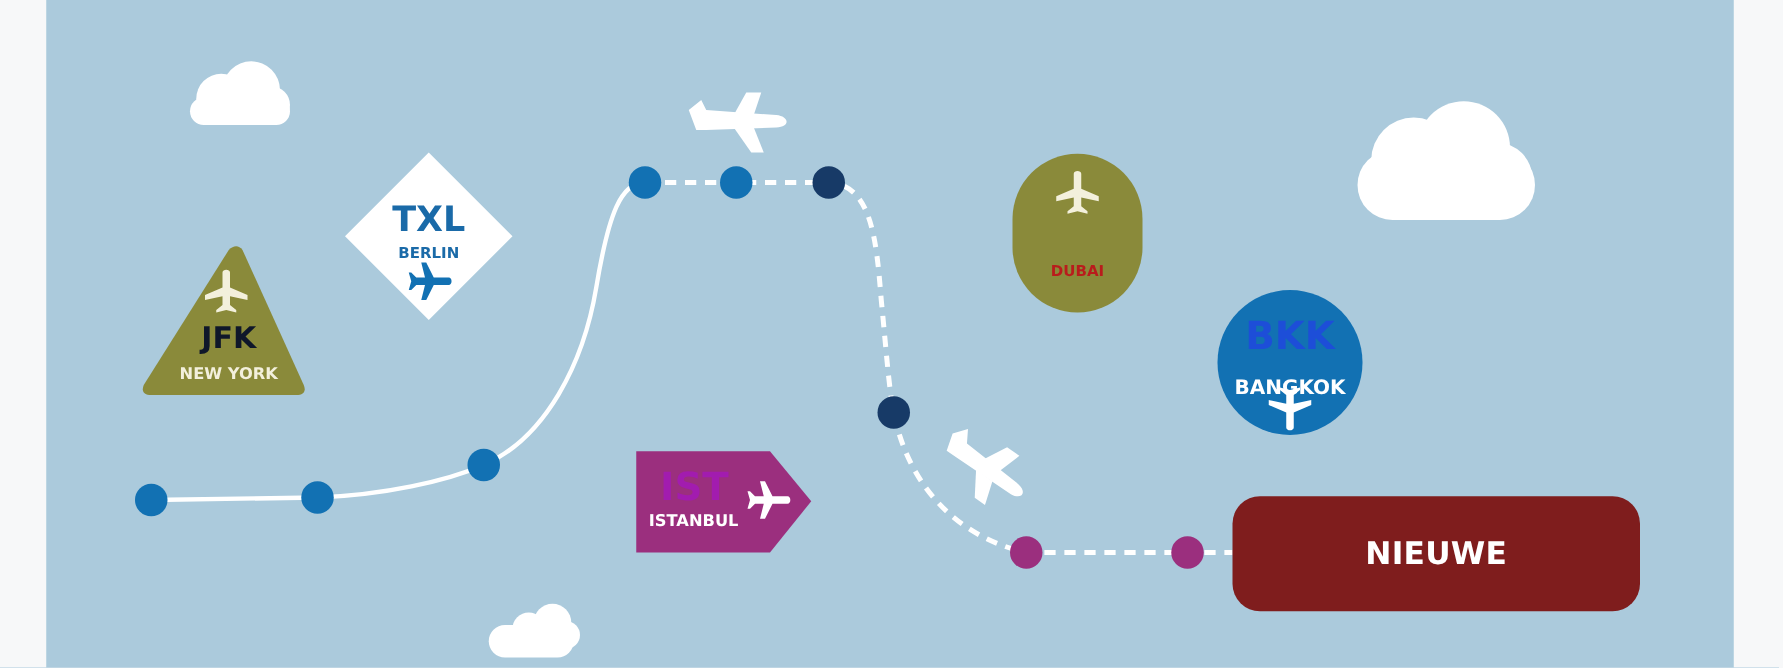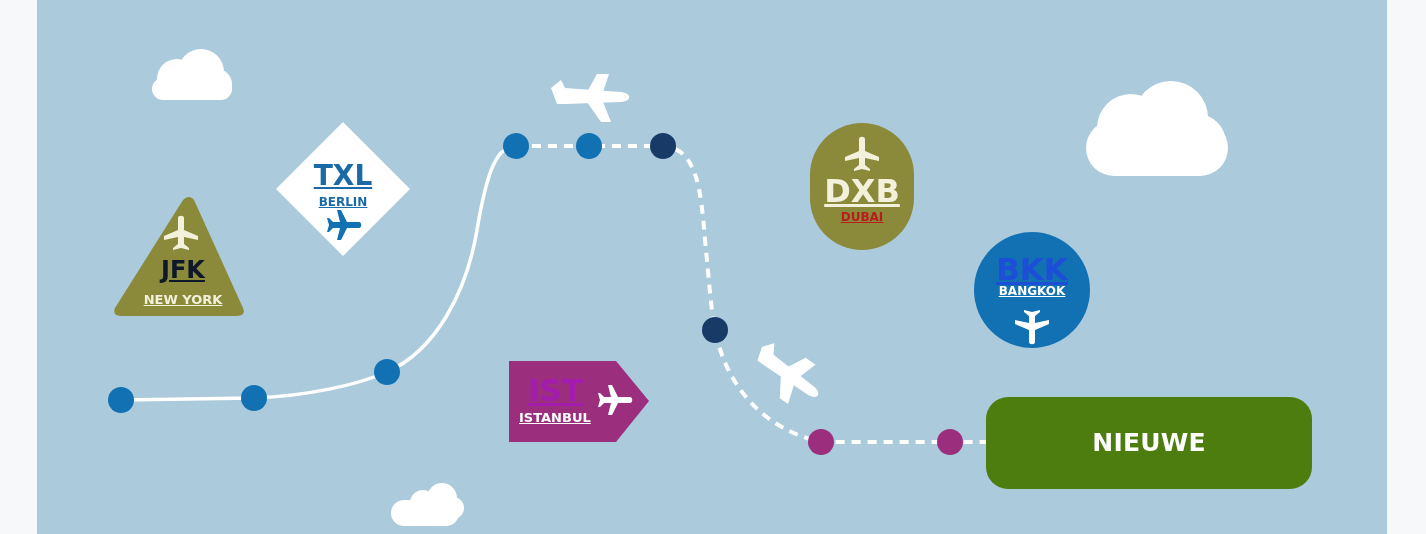--- a/index.html
+++ b/index.html
@@ -1,23 +1,23 @@
 <!DOCTYPE html>
 <html><head>
 <meta charset="utf-8">
 <style>
   html, body { margin:0; padding:0; }
   body { width:1426px; height:534px; background:#f7f8f9; position:relative; overflow:hidden; font-family:"DejaVu Sans", sans-serif; }
   #scene { position:absolute; left:37px; top:0; width:1350px; height:534px; background:#abcadc; overflow:hidden; }
   #scene svg.bg { position:absolute; left:0; top:0; }
-  .abs { position:absolute;text-decoration:underline; }
+  .abs { position:absolute; }
   .code { font-family:"DejaVu Sans", sans-serif; font-weight:bold; letter-spacing:0px; line-height:1; }
   .city { font-family:"DejaVu Sans", sans-serif; font-weight:bold; line-height:1;text-align:center; }
   .center { text-align:center; }
-  #final-box { position:absolute; left:949px; top:397px; width:326px; height:92px; background:#4d7c0f; border-radius:22px; color:#fff; display:flex; flex-direction:column; align-items:center; justify-content:center; }
+  #final-box { position:absolute; left:949px; top:397px; width:326px; height:92px; background:#7f1d1d; border-radius:22px; color:#fff; display:flex; flex-direction:column; align-items:center; justify-content:center; }
   #final-box span { font-family:"DejaVu Sans", sans-serif; font-weight:bold; font-size:25px; line-height:30px; letter-spacing:0.2px; }
 </style>
 </head>
 <body>
 
 <div id="scene">
 
   <svg class="bg" width="1350" height="534" viewBox="0 0 1350 534">
 
     <g fill="#ffffff">
@@ -91,25 +91,24 @@
       <path d="M-3 -16 C-3 -19 3 -19 3 -16 L3 -4 L15 2 L15 6 L3 3 L3 10 L7 14 L7 16 L0 14 L-7 16 L-7 14 L-3 10 L-3 3 L-15 6 L-15 2 L-3 -4 Z"></path>
     </g>
   </svg>
 
   <div class="abs code center" style="left:91px; top:258px; width:110px; font-size:24px; color:#0f172a;">JFK</div>
   <div class="abs city center" style="left:81px; top:293px; width:130px; font-size:13px; color:#f3f0dc;">NEW YORK</div>
 
   <div class="abs code center" style="left:256px; top:162px; width:100px; font-size:28px; color:#1a6aa8;">TXL</div>
   <div class="abs city center" style="left:256px; top:196px; width:100px; font-size:12px; color:#1a6aa8;">BERLIN</div>
 
-  <div class="abs code center" style="left:773px; top:175px; width:104px; font-size:32px; color:#f3f0dc;">DXB</div>
   <div class="abs city center" style="left:773px; top:211px; width:104px; font-size:12px; color:#b91c1c;">DUBAI</div>
 
   <div class="abs code center" style="left:937px; top:254px; width:116px; font-size:31px; color:#1d4ed8;">BKK</div>
-  <div class="abs city center" style="left:937px; top:285px; width:116px; font-size:12px; color:#ffffff;">BANGKOK</div>
+  <div class="abs city center" style="left:937px; top:302px; width:116px; font-size:16px; color:#ffffff;">BANGKOK</div>
 
   <div class="abs code" style="left:491px; top:375px; font-size:31px; color:#a21caf;">IST</div>
   <div class="abs city" style="left:482px; top:411px; font-size:13px; color:#ffffff;">ISTANBUL</div>
 
   <div id="final-box">
     <span>NIEUWE</span>
   </div>
 </div>
 
 </body></html>

